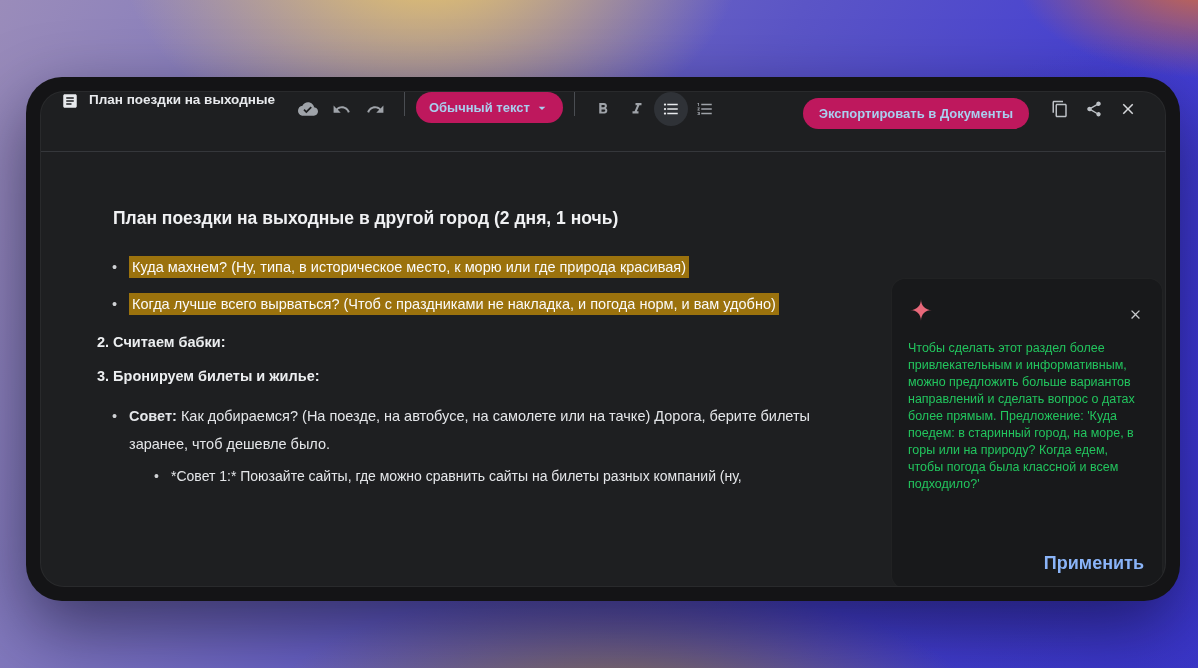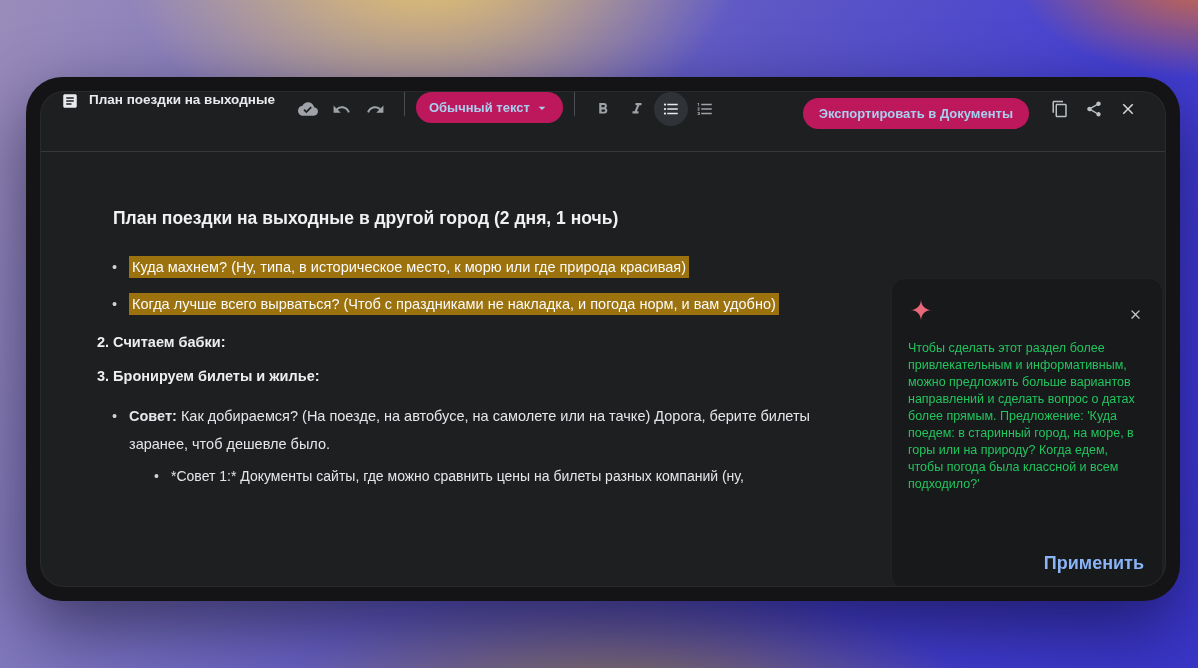--- a/index.html
+++ b/index.html
@@ -199,21 +199,21 @@
             <li><span class="hl">Когда лучше всего вырваться? (Чтоб с праздниками не накладка, и погода норм, и вам удобно)</span></li>
           </ul>
 
           <h2>2. Считаем бабки:</h2>
 
           <h2>3. Бронируем билеты и жилье:</h2>
           <ul>
             <li>
               <strong>Совет:</strong><span> Как добираемся? (На поезде, на автобусе, на самолете или на тачке) Дорога, берите билеты заранее, чтоб дешевле было.</span>
               <ul class="sub">
-                <li><span>*Совет 1:* Документы сайты, где можно сравнить цены на билеты разных компаний (ну,</span></li>
+                <li><span>*Совет 1:* Поюзайте сайты, где можно сравнить сайты на билеты разных компаний (ну,</span></li>
               </ul>
             </li>
           </ul>
         </div>
 
         <aside class="card">
           <div class="card-head">
             <span class="sparkle">
               <svg width="26" height="26" viewBox="0 0 24 24">
                   <path fill="#e8687a" d="M12 2 C12 8 16 12 22 12 C16 12 12 16 12 22 C12 16 8 12 2 12 C8 12 12 8 12 2 Z"></path>

